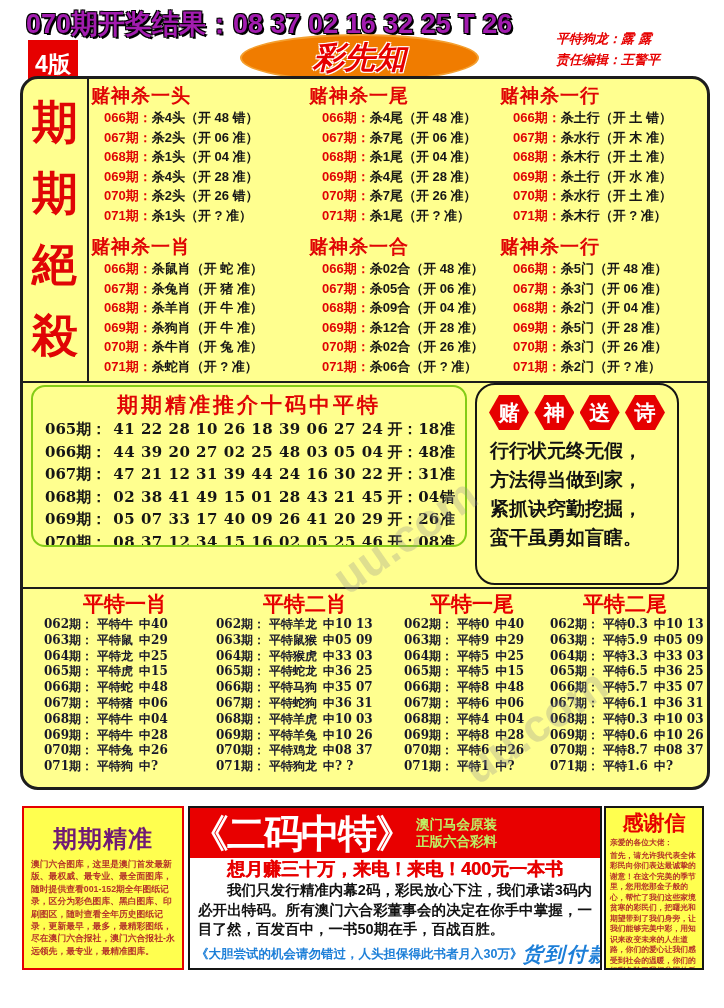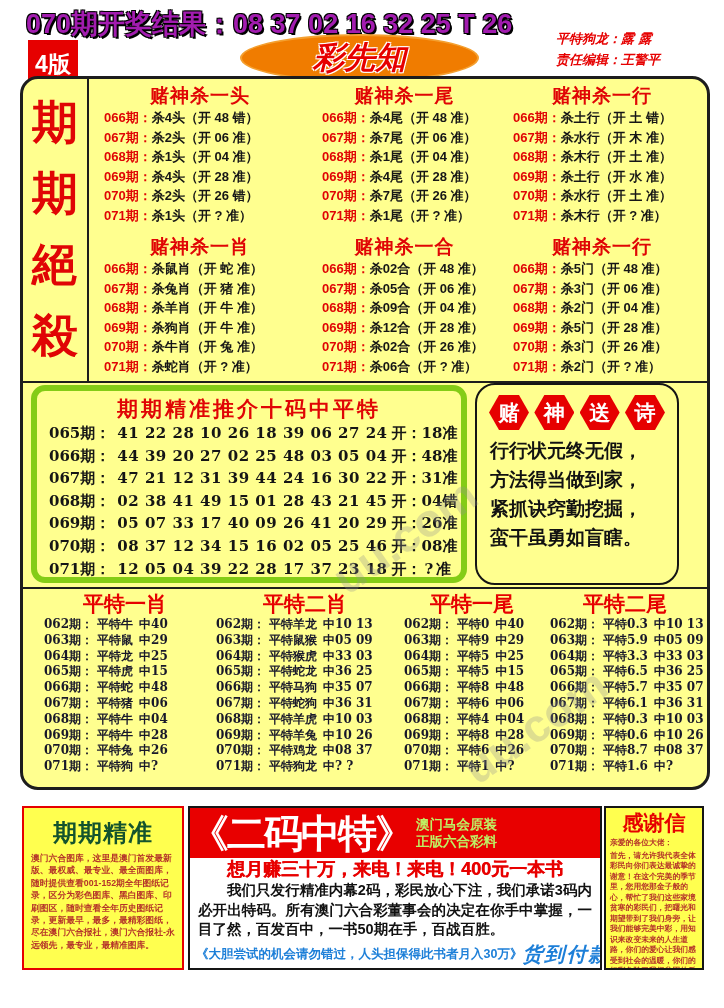--- a/index.html
+++ b/index.html
@@ -19,27 +19,27 @@
     font-family:"DejaVu Serif",serif;font-size:13px;line-height:21px;white-space:nowrap;}
   
   .main{position:absolute;left:20px;top:76px;width:684px;height:708px;background:#ffff8f;
     border:3px solid #1d1d1d;border-radius:18px;}
   .side{position:absolute;left:0;top:0;width:66px;height:302px;border-right:2px solid #1d1d1d;
     display:flex;flex-direction:column;align-items:center;padding-top:10px;box-sizing:border-box;}
   .side div{font-family:"DejaVu Serif",serif;font-weight:bold;font-size:46px;color:#e00505;height:71px;line-height:66px;}
   .killgrid{position:absolute;left:68px;top:0;width:613px;height:302px;display:grid;
     grid-template-columns:218px 191px 204px;grid-template-rows:151px 151px;}
   .kcell{padding-top:5px;overflow:hidden;}
-  .ktitle{text-align:center;color:#e00505;font-weight:bold;font-size:19px;letter-spacing:1px;line-height:24px;}
+  .ktitle{color:#e00505;font-weight:bold;font-size:19px;letter-spacing:1px;line-height:24px;}
   .krow{font-size:13px;font-weight:bold;line-height:19.5px;padding-left:13px;white-space:nowrap;}
   .krow .p{color:#e00505;}
   .krow .t{color:#161616;}
   .hline{position:absolute;left:0;width:100%;height:2px;background:#1d1d1d;}
   
-  .tenbox{position:absolute;left:8px;top:306px;width:436px;height:198px;border:6px solid #84cc16;
+  .tenbox{position:absolute;left:8px;top:306px;width:436px;height:162px;border:2px solid #84cc16;
     border-radius:14px;box-sizing:border-box;overflow:hidden;}
   .tentitle{text-align:center;color:#e00505;font-family:"DejaVu Serif",serif;font-weight:bold;
     font-size:21px;letter-spacing:3px;margin-top:5px;line-height:26px;}
   .trow{display:flex;font-family:"DejaVu Serif",serif;font-weight:bold;font-size:15px;line-height:22.6px;
     padding:0 10px 0 12px;color:#151515;white-space:nowrap;}
   .trow .p{margin-right:7px;}
   .trow .c{flex:1;letter-spacing:0.5px;}
   .trow .o{margin-left:4px;}
   .trow .r{width:28px;text-align:center;}
   
@@ -55,21 +55,21 @@
   .pingte{position:absolute;left:8px;top:512px;width:672px;height:192px;display:grid;
     grid-template-columns:172px 188px 146px 160px;margin-left:8px;}
   .ptitle{color:#e60000;font-weight:bold;font-size:21px;text-align:center;line-height:25px;margin-bottom:1px;}
   .prow{font-family:"DejaVu Serif",serif;font-weight:bold;font-size:12px;line-height:15.8px;
     color:#18182a;white-space:nowrap;padding-left:5px;}
   .prow .p{margin-right:4px;}
   .prow .k{margin-right:6px;}
   
   .panel-left{position:absolute;left:22px;top:806px;width:162px;height:164px;background:#ffff4f;
     border:2px solid #e60000;box-sizing:border-box;overflow:hidden;}
-  .pl-title{text-align:center;color:#14532d;font-size:24px;font-weight:bold;margin-top:9px;letter-spacing:1px;}
+  .pl-title{text-align:center;color:#701a75;font-size:24px;font-weight:bold;margin-top:15px;letter-spacing:1px;}
   .pl-body{font-size:8.8px;color:#b5342a;line-height:12.4px;padding:3px 7px;font-weight:bold;}
   .panel-mid{position:absolute;left:188px;top:806px;width:414px;height:164px;background:#ffffff;
     border:2px solid #151515;box-sizing:border-box;overflow:hidden;}
   .banner{height:50px;background:#e80000;display:flex;align-items:center;}
   .banner-title{color:#fff;font-family:"DejaVu Serif",serif;font-weight:bold;font-size:39px;
     letter-spacing:-2px;white-space:nowrap;line-height:50px;}
   .banner-side{margin-left:4px;color:#bef264;font-size:13.5px;font-weight:bold;line-height:17px;white-space:nowrap;}
   .midred{color:#e80000;font-weight:bold;font-size:18px;text-align:center;line-height:23px;white-space:nowrap;
     text-shadow:0.5px 0 #e80000;}
   .midbody{color:#111;font-weight:bold;font-size:14.5px;line-height:19.5px;padding:0 8px;

